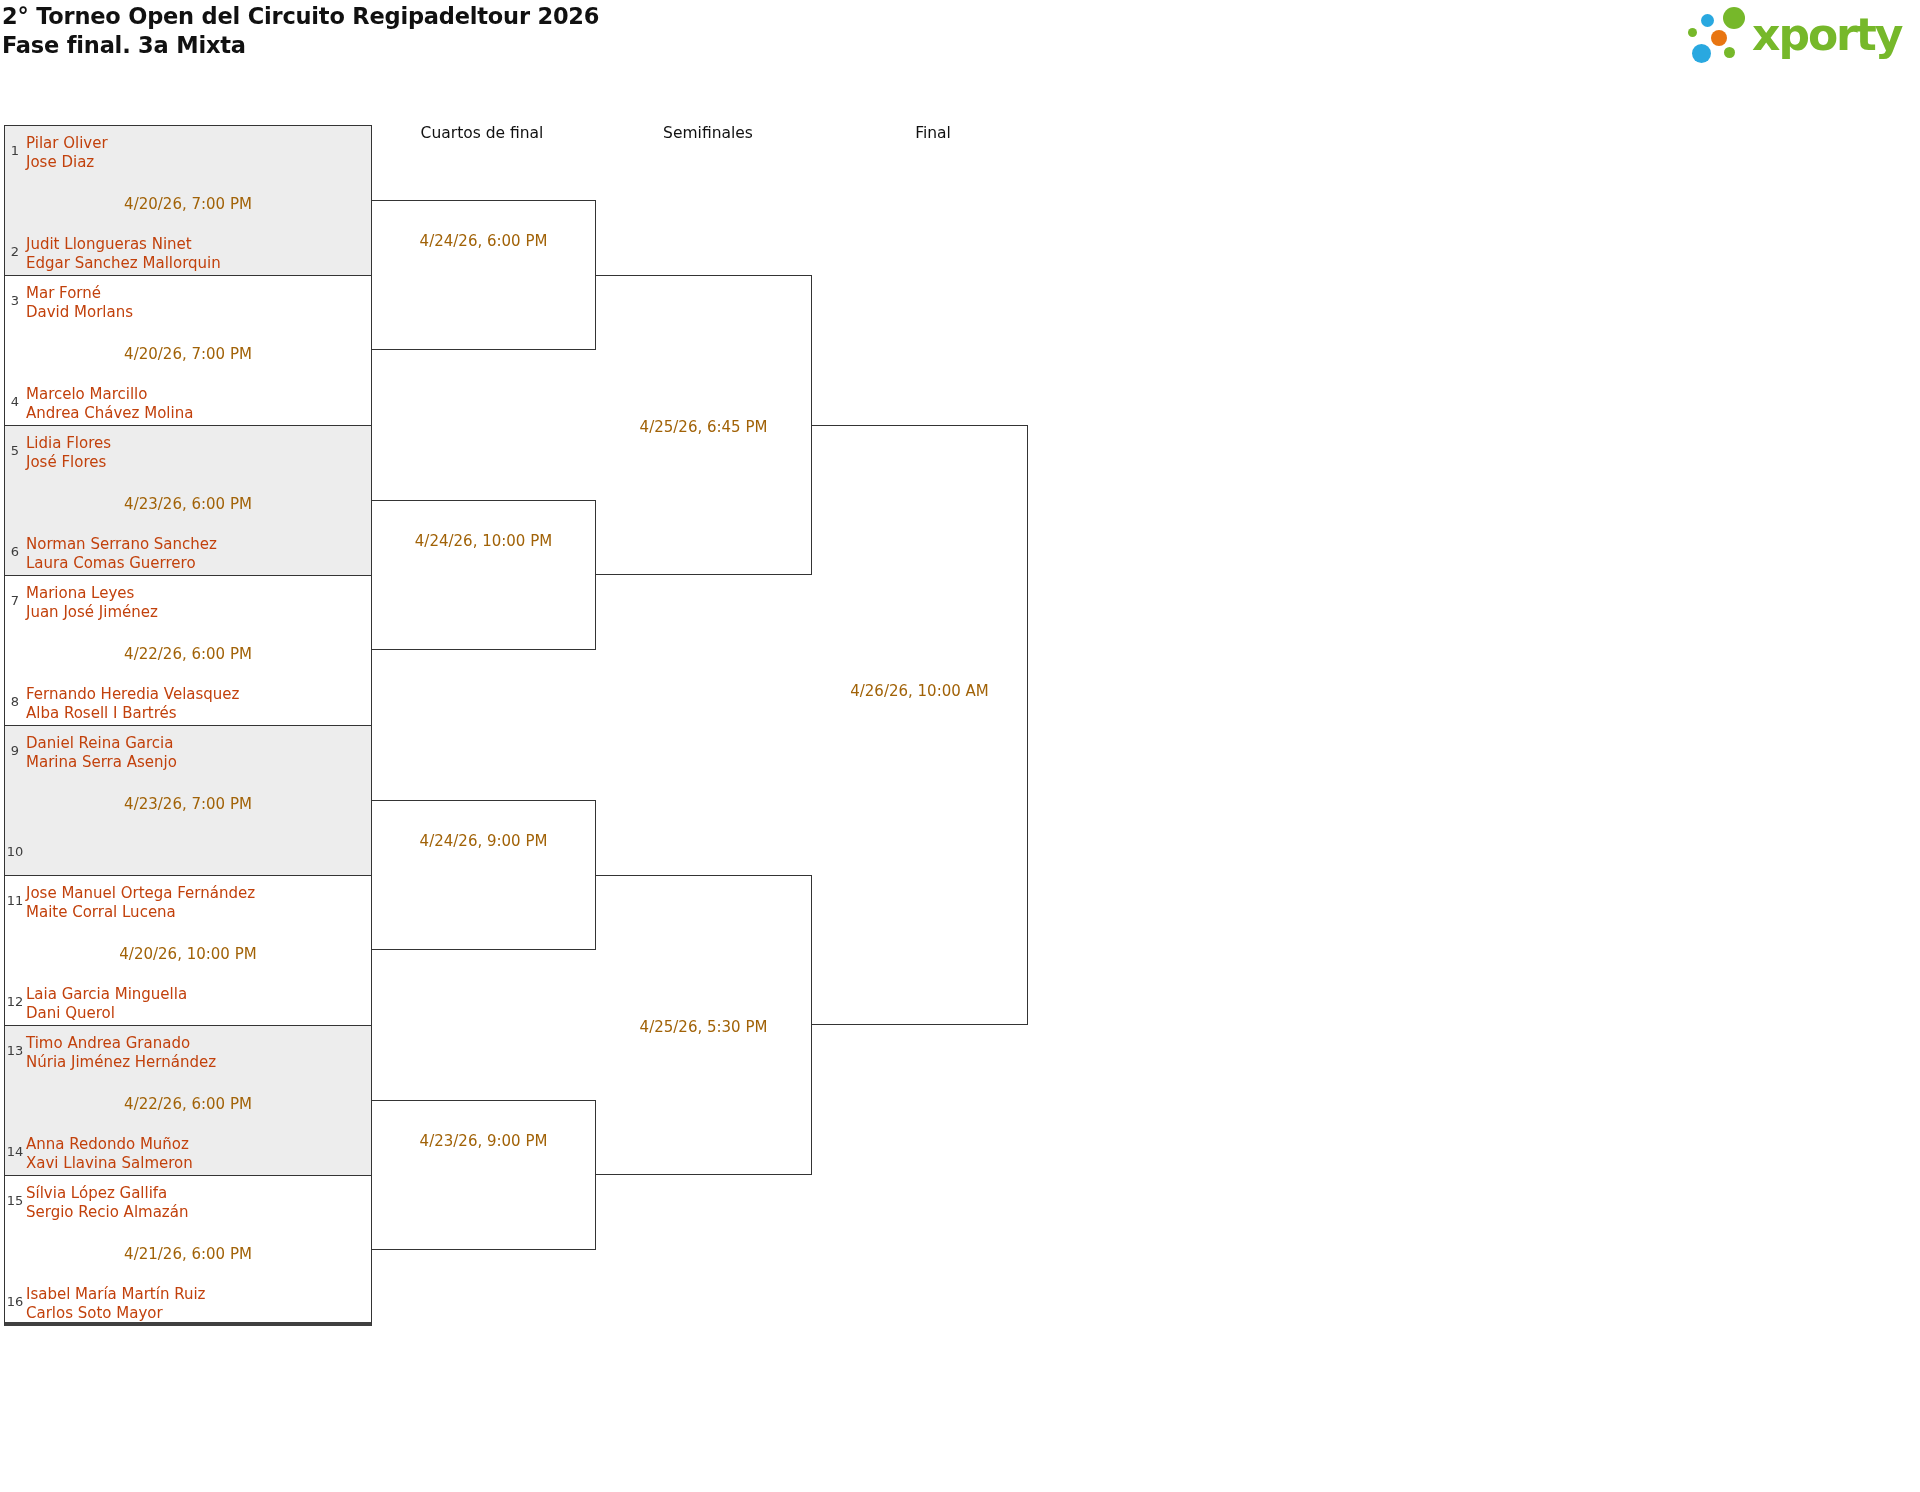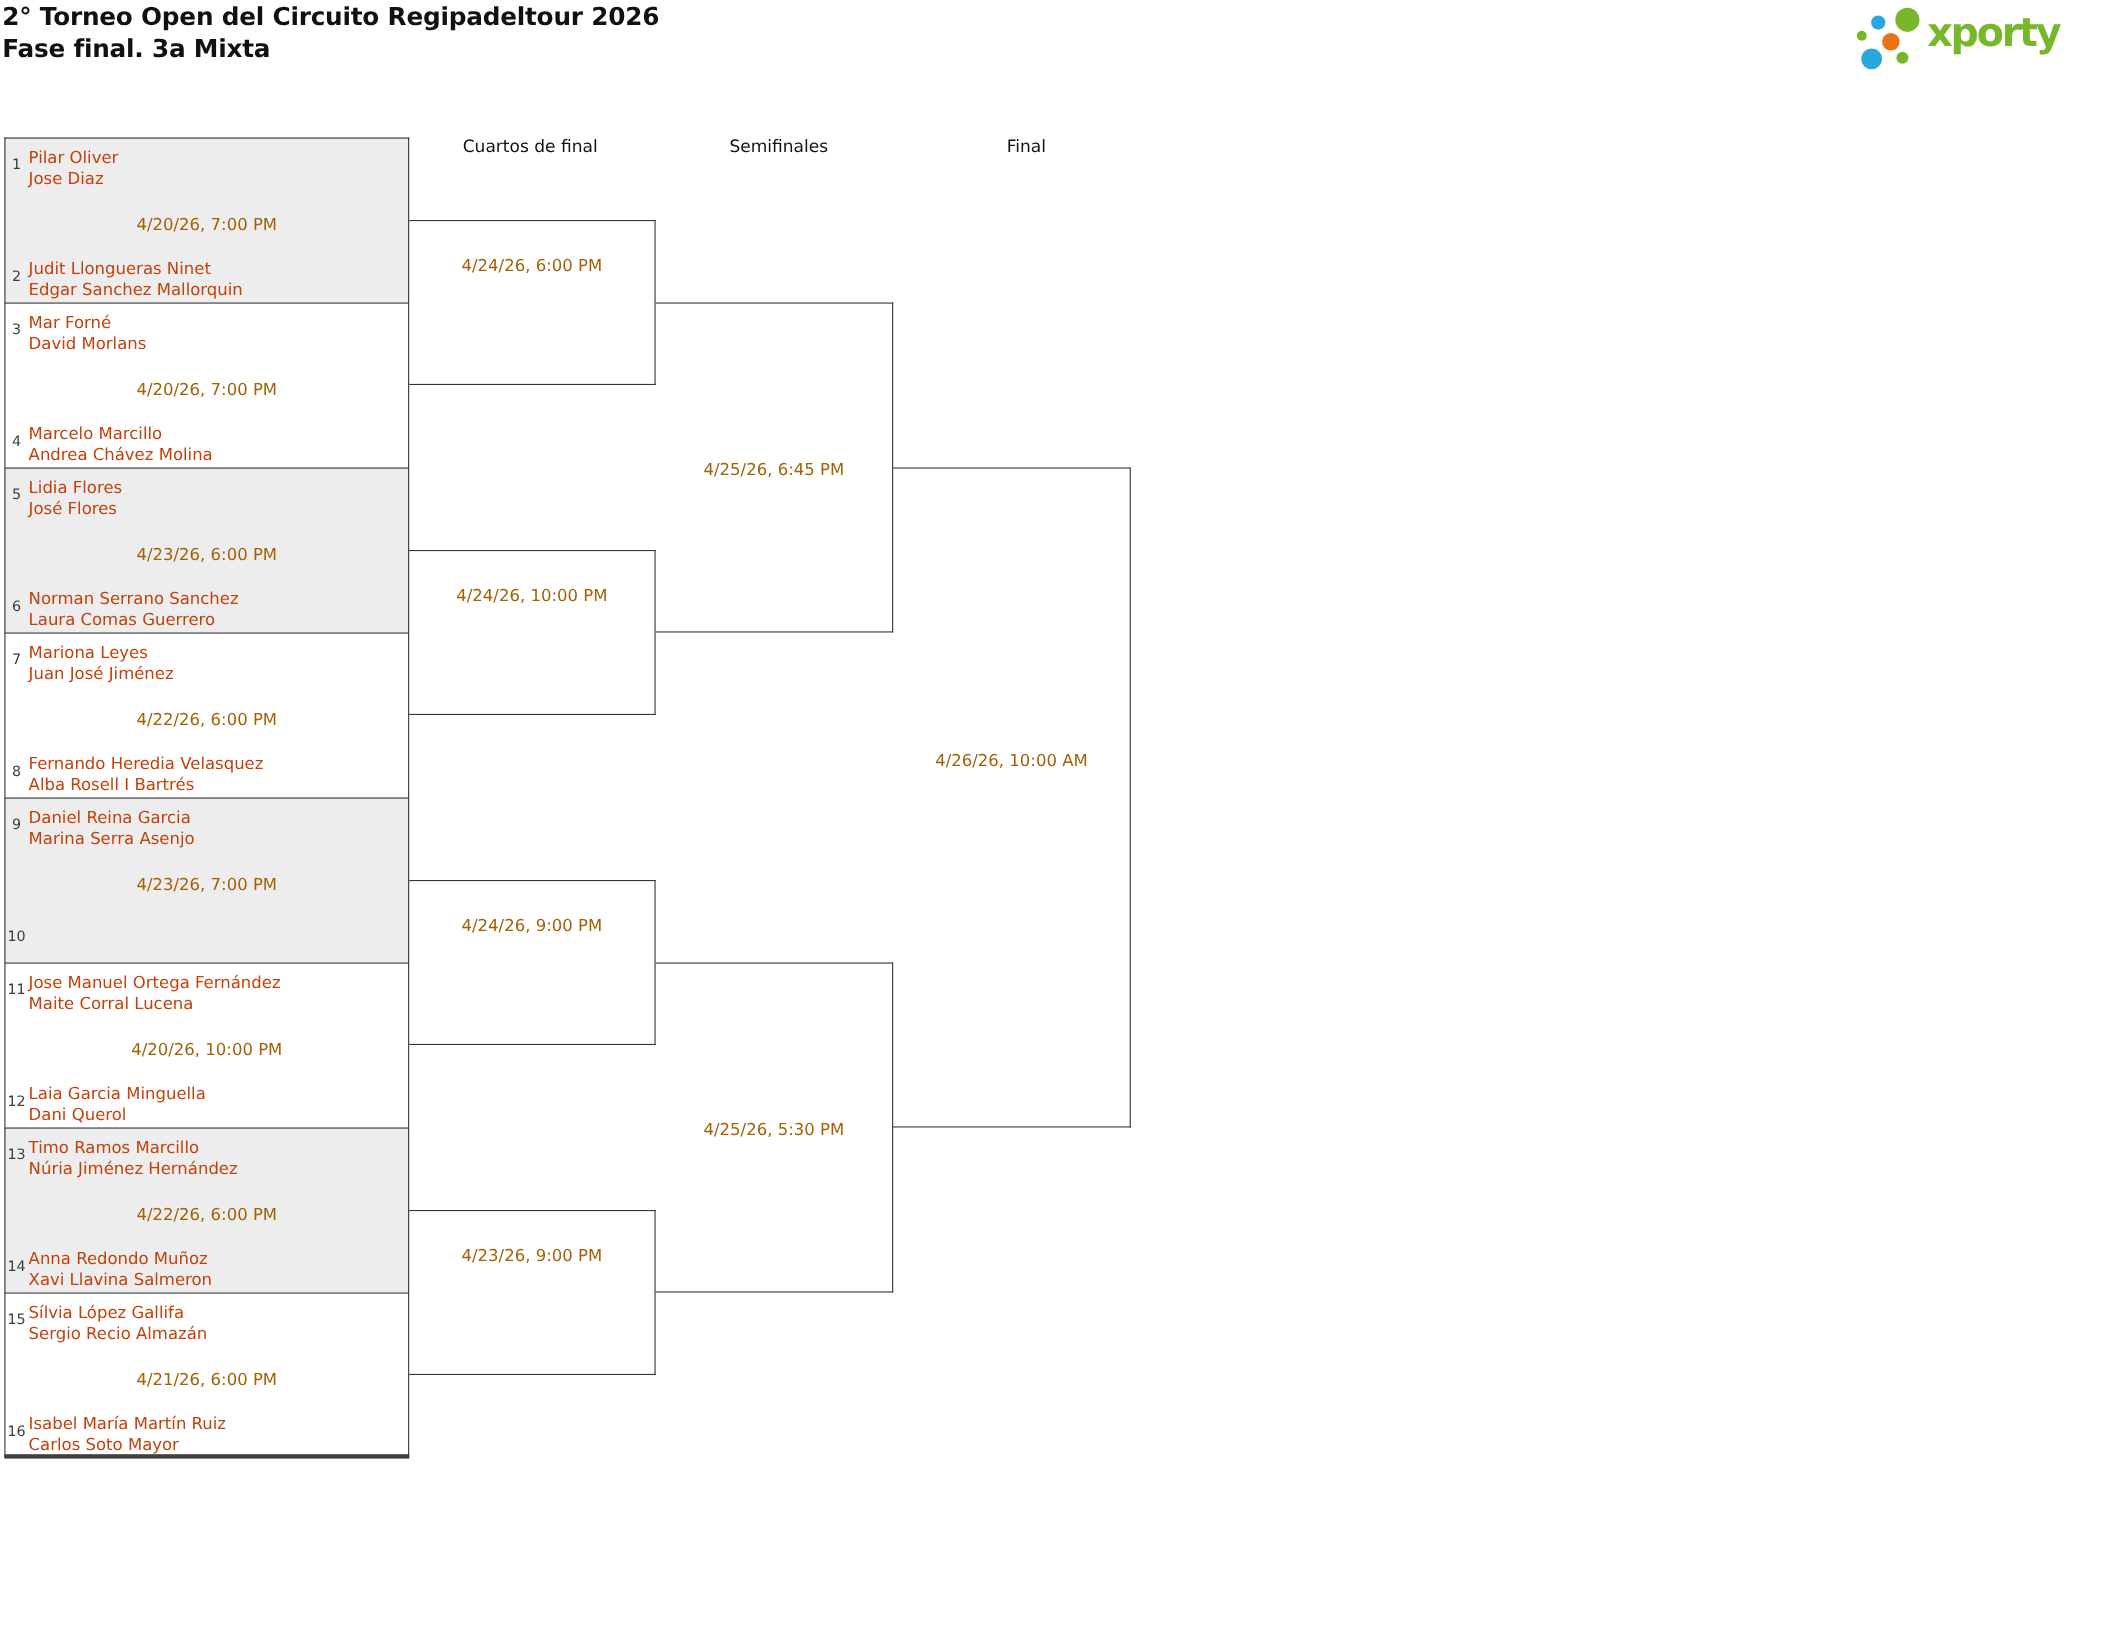--- a/index.html
+++ b/index.html
@@ -30,21 +30,21 @@
   .r16 .dt{top:69px;} .qf .dt{top:31px;} .sf .dt{top:106px;margin-top:36px;} .fin .dt{top:256px;}
 
   .logo{position:absolute;left:1684px;top:4px;width:230px;height:70px;cursor:pointer;}
   .dot{position:absolute;border-radius:50%;}
   .d1{left:4px;top:24px;width:9px;height:9px;background:var(--logo-green,#76b82a);}
   .d2{left:17px;top:10px;width:13px;height:13px;background:var(--logo-blue,#29a8e0);}
   .d3{left:39px;top:3px;width:22px;height:22px;background:var(--logo-green,#76b82a);}
   .d4{left:27px;top:26px;width:16px;height:16px;background:var(--logo-orange,#e87511);}
   .d5{left:8px;top:40px;width:19px;height:19px;background:var(--logo-blue,#29a8e0);}
   .d6{left:40px;top:43px;width:11px;height:11px;background:var(--logo-green,#76b82a);}
-  .wordmark{position:absolute;left:68px;top:9px;font-size:36px;font-weight:800;
+  .wordmark{position:absolute;left:68px;top:9px;font-size:44px;font-weight:800;
       letter-spacing:-2px;color:var(--logo-green,#76b82a);line-height:1;}
 </style>
 </head>
 <body>
 
 <div class="page">
 
   <div class="title">
     <div>2° Torneo Open del Circuito Regipadeltour 2026</div>
     <div>Fase final. 3a Mixta</div>
@@ -141,21 +141,21 @@
     <span class="seed sb">12</span>
     <div class="team tb">
       <div>Laia Garcia Minguella</div>
       <div>Dani Querol</div>
     </div>
   </div>
 
   <div class="box r16 shaded" style="top:1025px">
     <span class="seed st">13</span>
     <div class="team tt">
-      <div>Timo Ramos Marcillo</div>
+      <div>Timo Andrea Granado</div>
       <div>Núria Jiménez Hernández</div>
     </div>
     <div class="dt">4/22/26, 6:00 PM</div>
     <span class="seed sb">14</span>
     <div class="team tb">
       <div>Anna Redondo Muñoz</div>
       <div>Xavi Llavina Salmeron</div>
     </div>
   </div>
 

